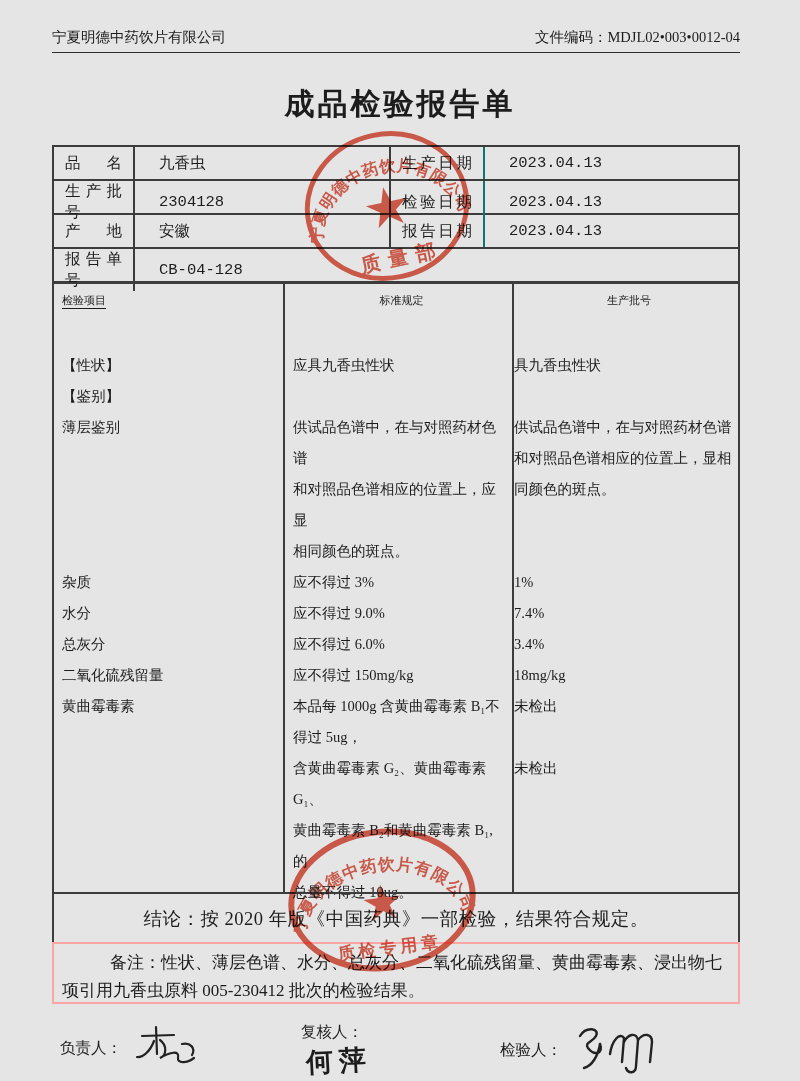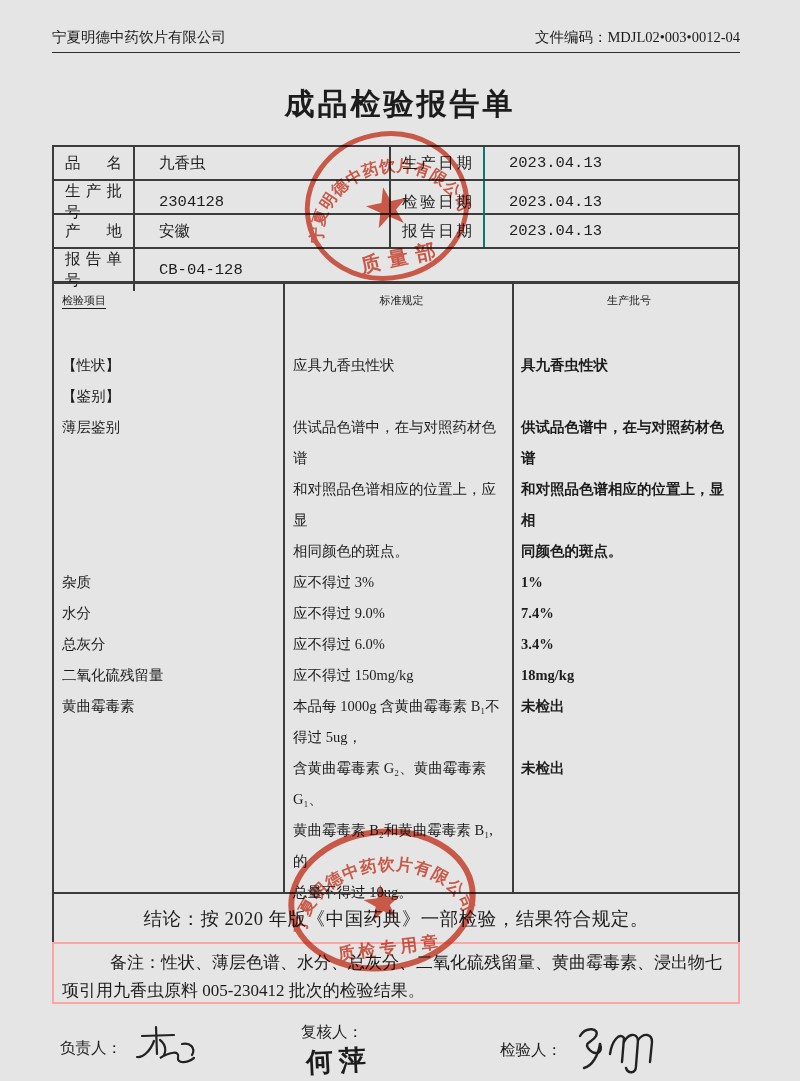--- a/index.html
+++ b/index.html
@@ -27,21 +27,21 @@
   .vline{position:absolute;top:0;bottom:0;width:2px;background:#3c3c3c;}
   .vline.v1{left:229px;} .vline.v2{left:458px;}
   .thead{display:grid;grid-template-columns:229px 229px 226px;min-height:52px;font-size:11px;}
   .thead .h1{padding:9px 0 0 8px;text-decoration:underline;text-underline-offset:4px;}
   .thead .h2,.thead .h3{padding-top:9px;text-align:center;padding-left:8px;}
   .trow{display:grid;grid-template-columns:229px 229px 226px;font-size:14.5px;line-height:31px;}
   .trow:first-of-type{margin-top:14px;}
   .trow > div{white-space:pre-line;box-sizing:border-box;}
   .tc1{padding-left:8px;}
   .tc2{padding:0 6px 0 10px;}
-  .tc3{padding-left:9px;font-weight:bold;}
+  .tc3{padding-left:2px;}
   
   .conclusion{position:absolute;top:892px;left:52px;width:688px;height:52px;border:2px solid #3c3c3c;
               box-sizing:border-box;display:flex;align-items:center;justify-content:center;
               font-size:18.5px;letter-spacing:0.5px;}
   .remark{position:absolute;top:942px;left:52px;width:688px;height:62px;border:2px solid #fca5a5;
           box-sizing:border-box;padding:5px 10px 0 8px;font-size:17px;line-height:28px;text-indent:48px;}
   
   .footer{position:absolute;top:1008px;left:52px;width:688px;height:66px;}
   .siggroup{position:absolute;display:flex;align-items:center;justify-content:flex-end;}
   .sg1{left:8px;top:14px;} .sg2{left:240px;top:14px;flex-direction:column;} .sg3{left:448px;top:14px;}

